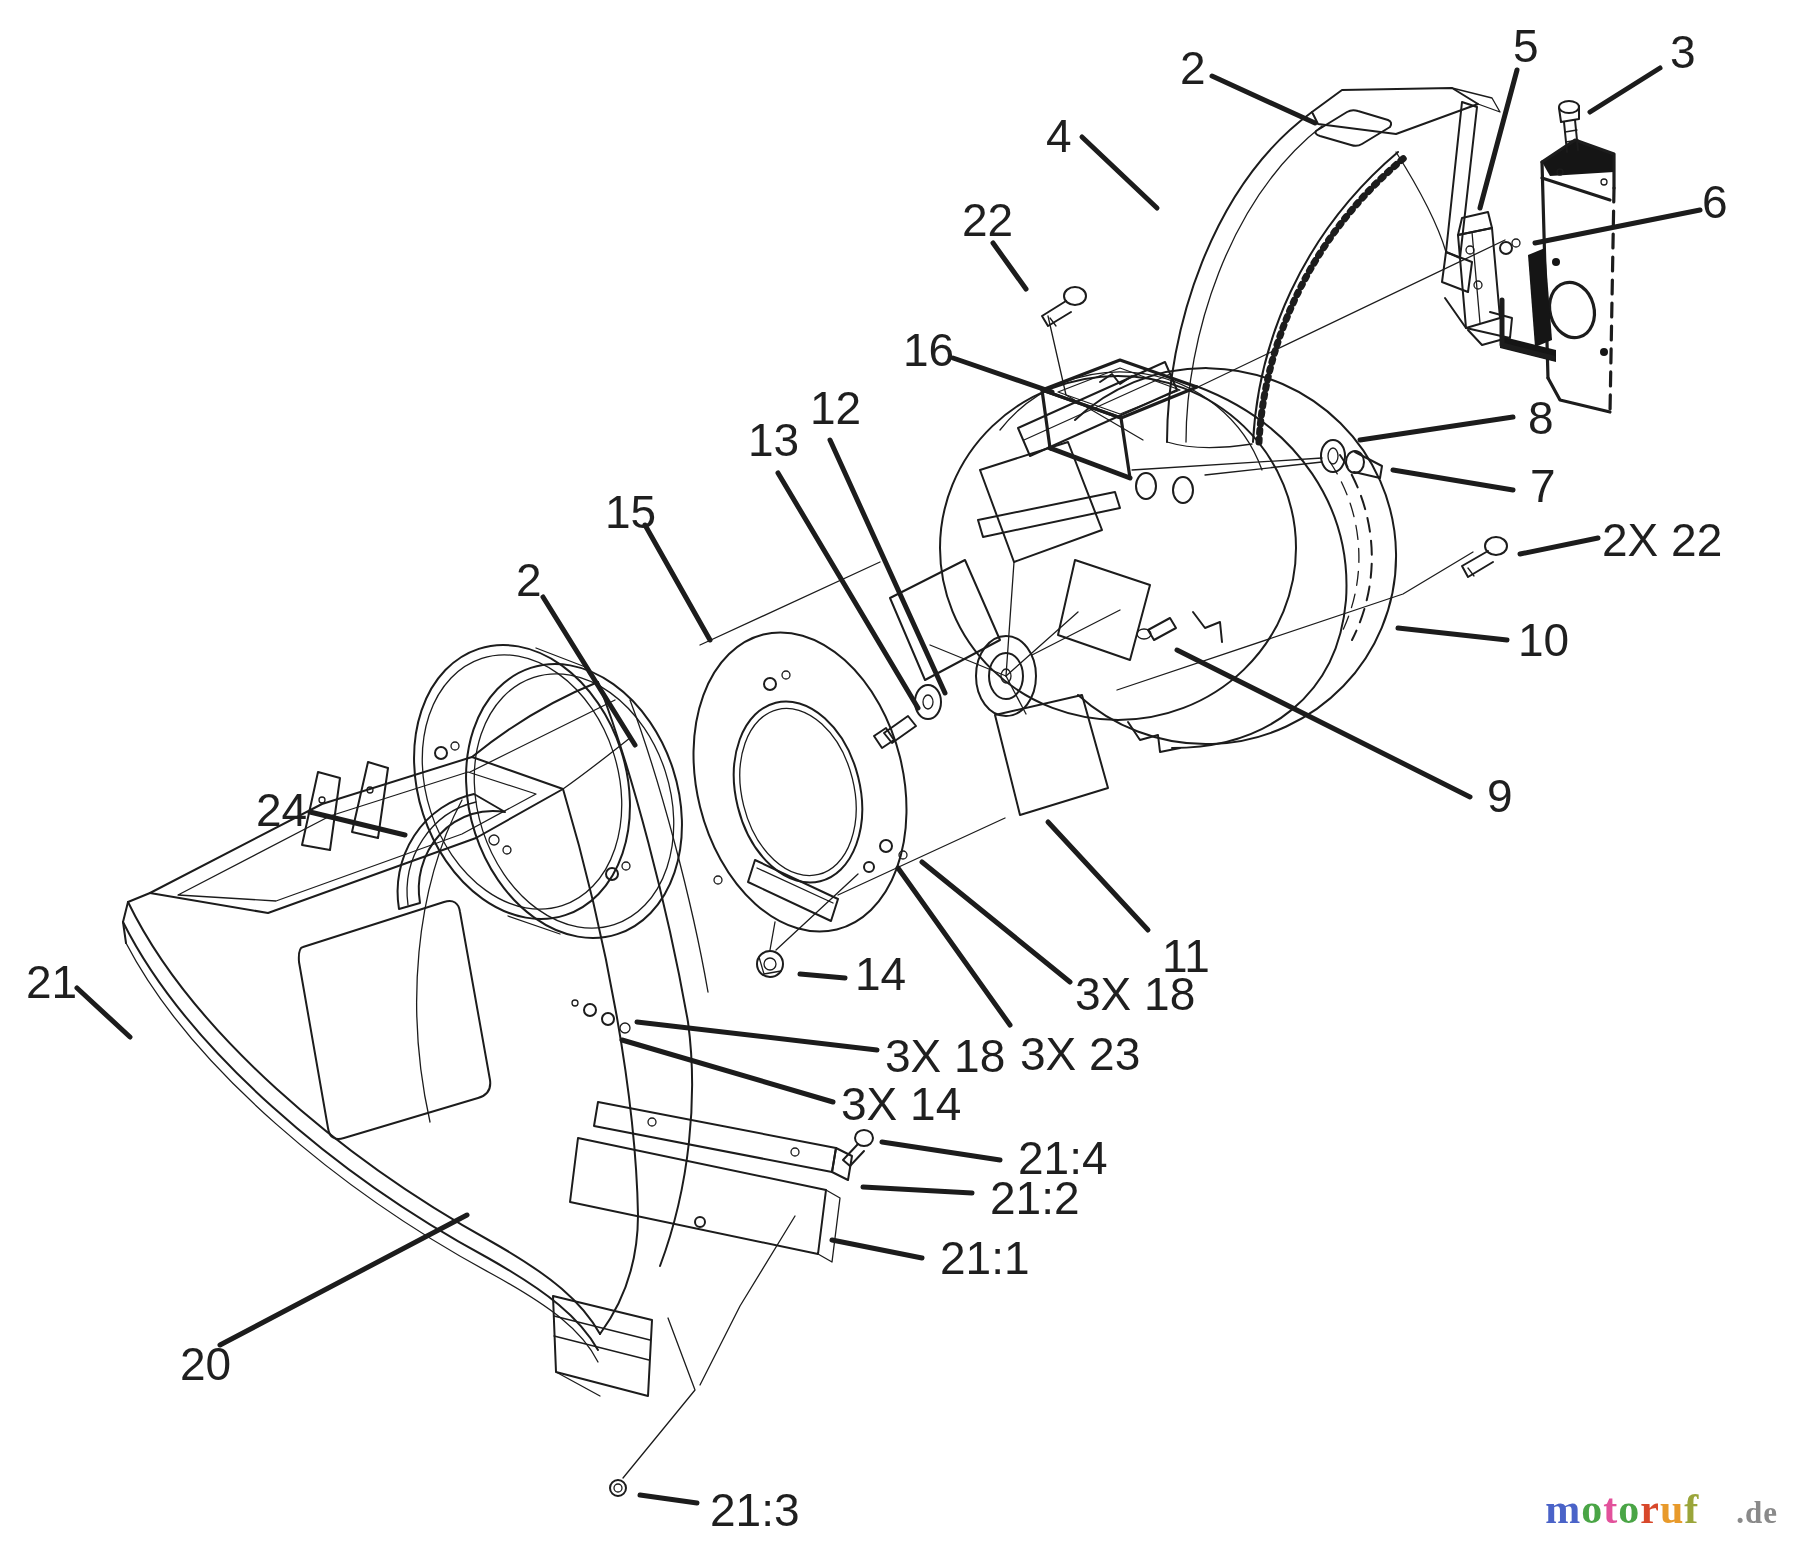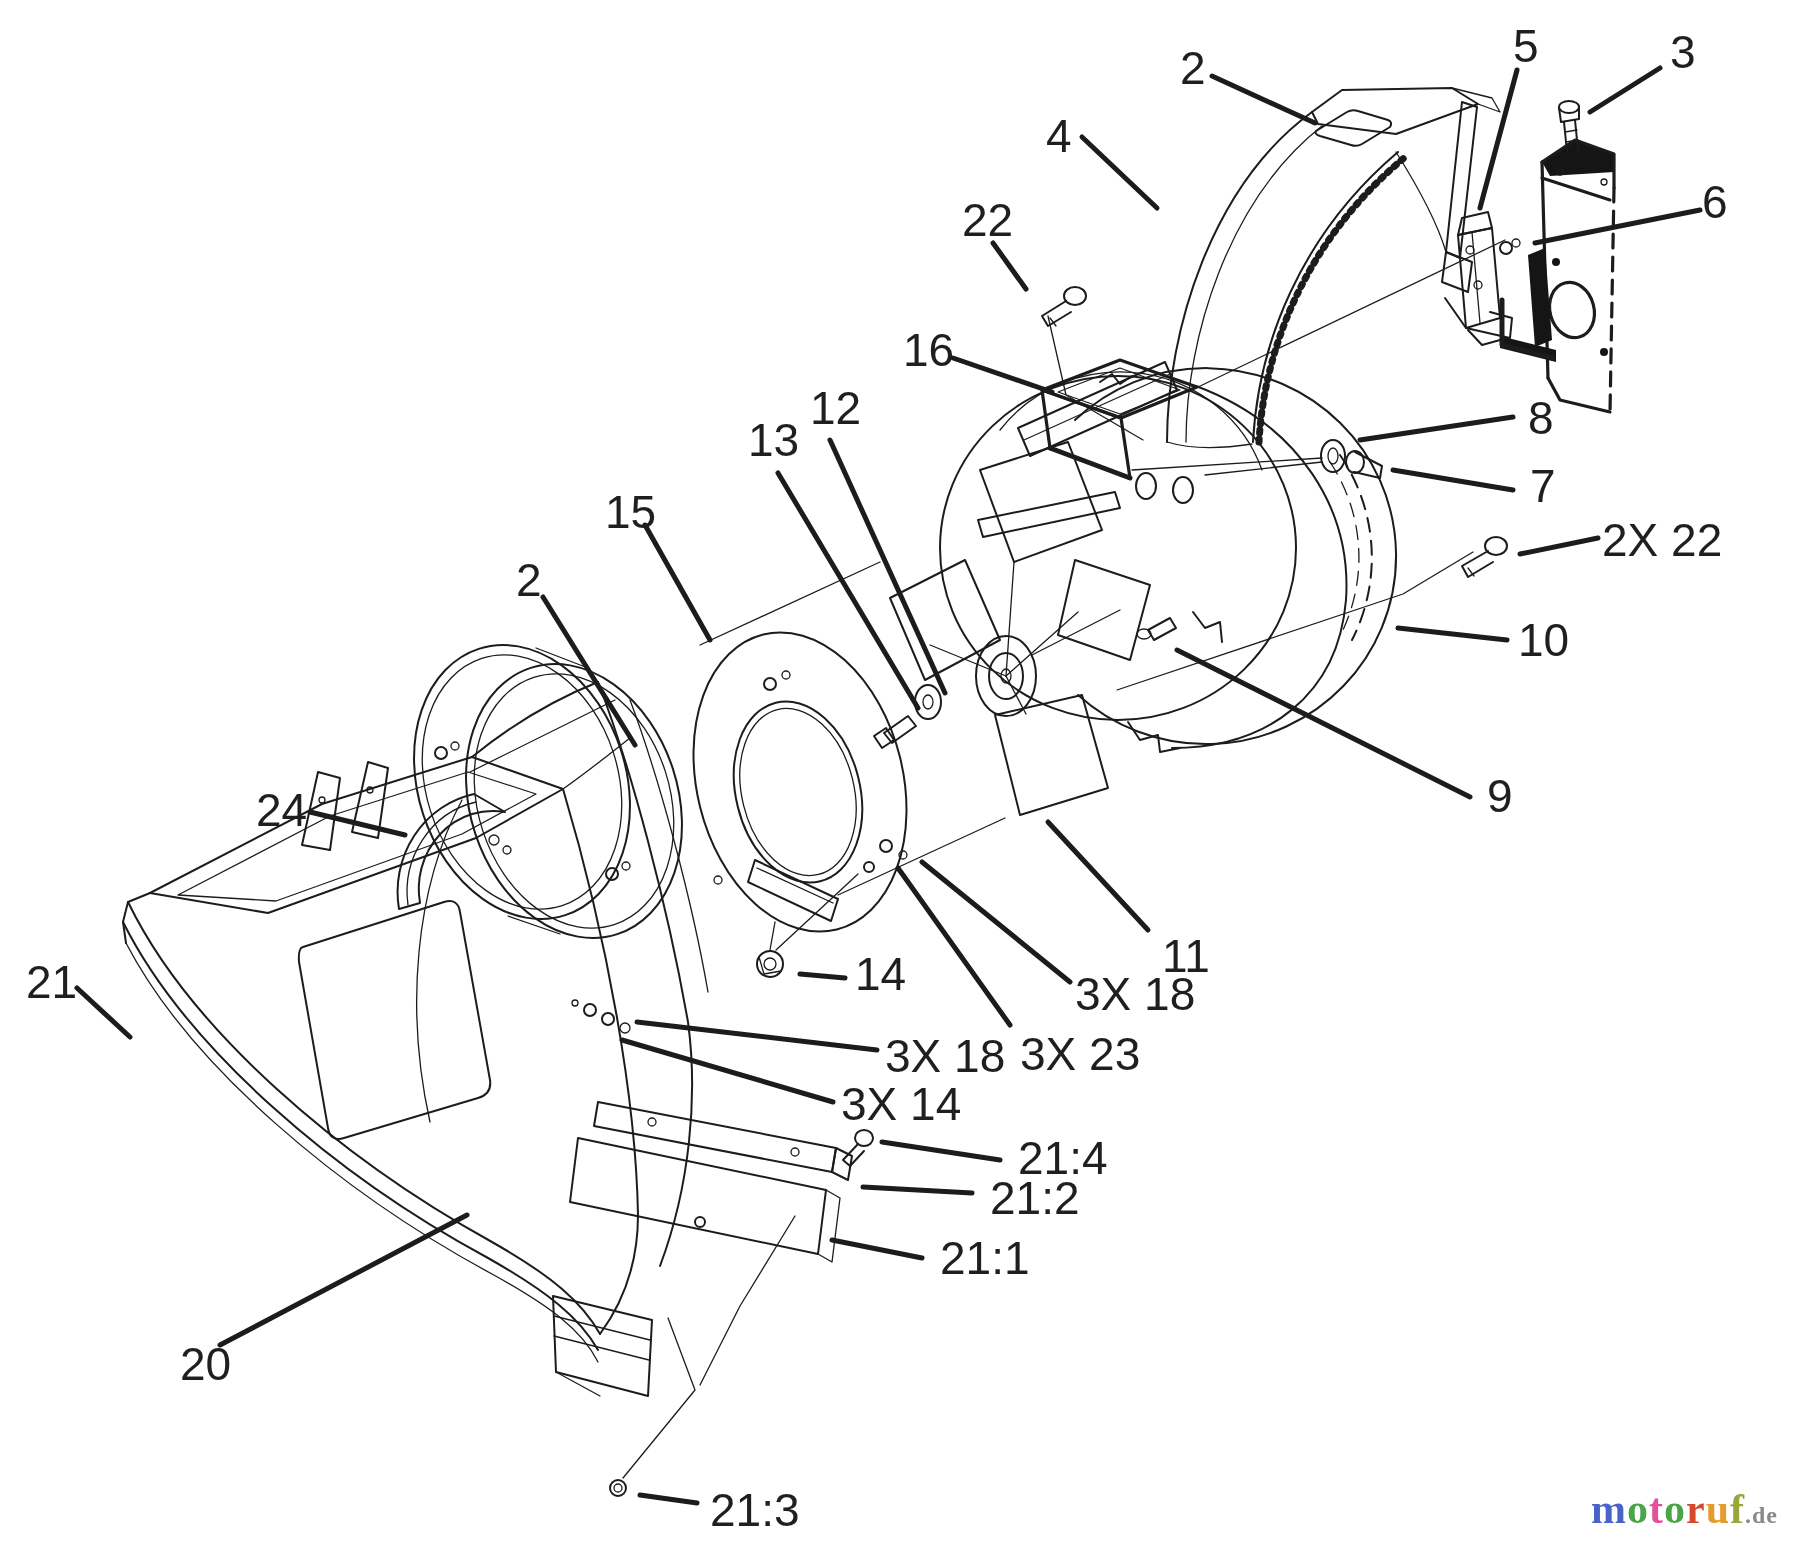--- a/index.html
+++ b/index.html
@@ -8,21 +8,21 @@
   svg{position:absolute;left:0;top:0;}
   .art{fill:none;stroke:#1c1c1c;stroke-width:2;stroke-linecap:round;stroke-linejoin:round;}
   .thin{stroke-width:1.3;}
   .bold{stroke-width:3.2;}
   .xbold{stroke-width:5;}
   .dark{fill:#151515;stroke:none;}
   .dash{stroke-dasharray:14 9;}
   .hatch{stroke-width:7;stroke-dasharray:3 6;}
   #watermark{position:absolute;right:22px;bottom:8px;
      font-family:"Liberation Serif",serif;font-weight:bold;font-size:42px;letter-spacing:1px;}
-  #watermark .de{font-size:24px;color:#8a8a8a;font-weight:bold;}
+  #watermark .de{font-size:31px;color:#8a8a8a;font-weight:bold;margin-left:37px;}
   .callout-text{font-family:"Liberation Sans",sans-serif;}
 </style>
 </head>
 <body>
 
 <div id="stage">
 <svg id="diagram-svg" width="1800" height="1541" viewBox="0 0 1800 1541">
 
   <g>
     <line class="art thin" x1="470" y1="772" x2="615" y2="700"></line>

